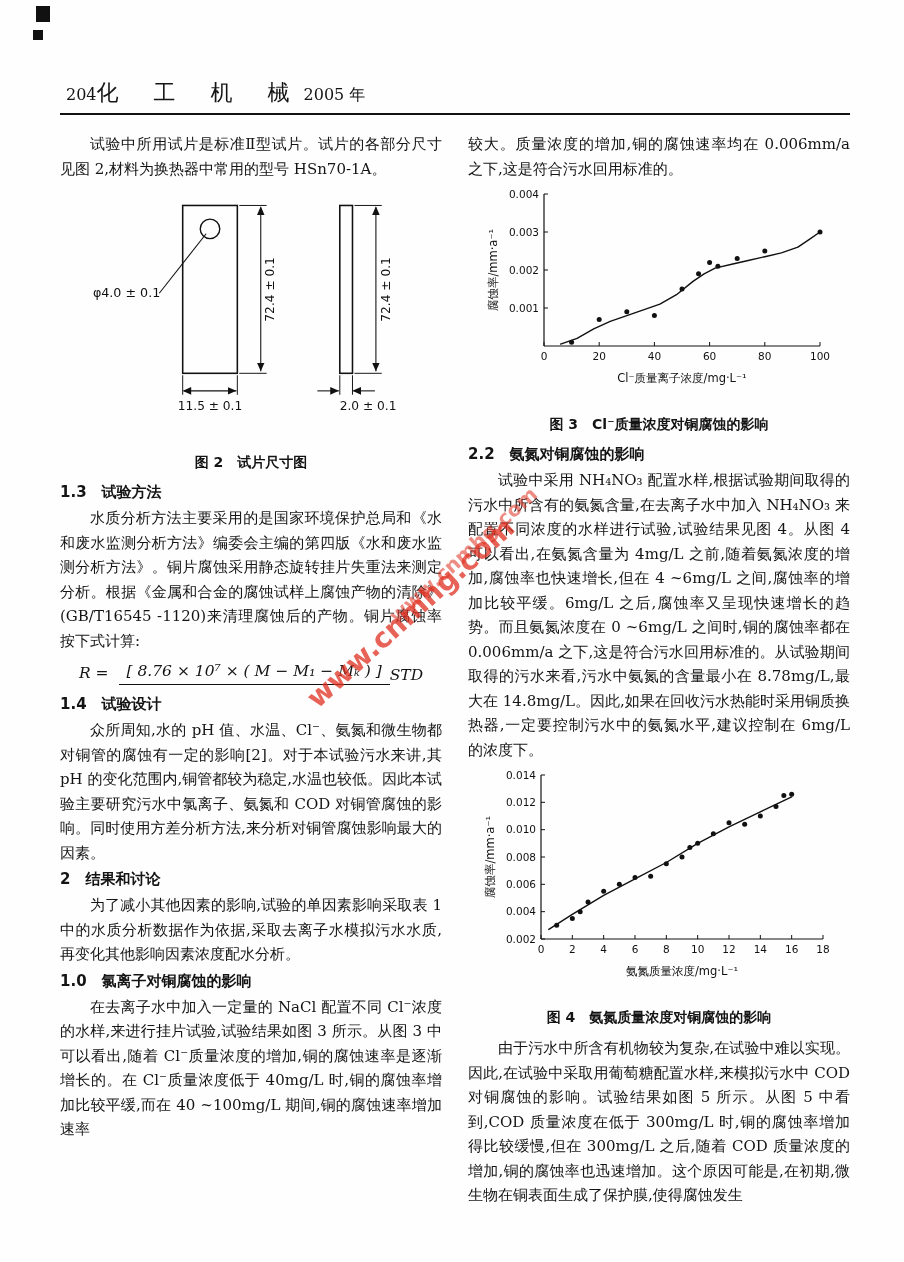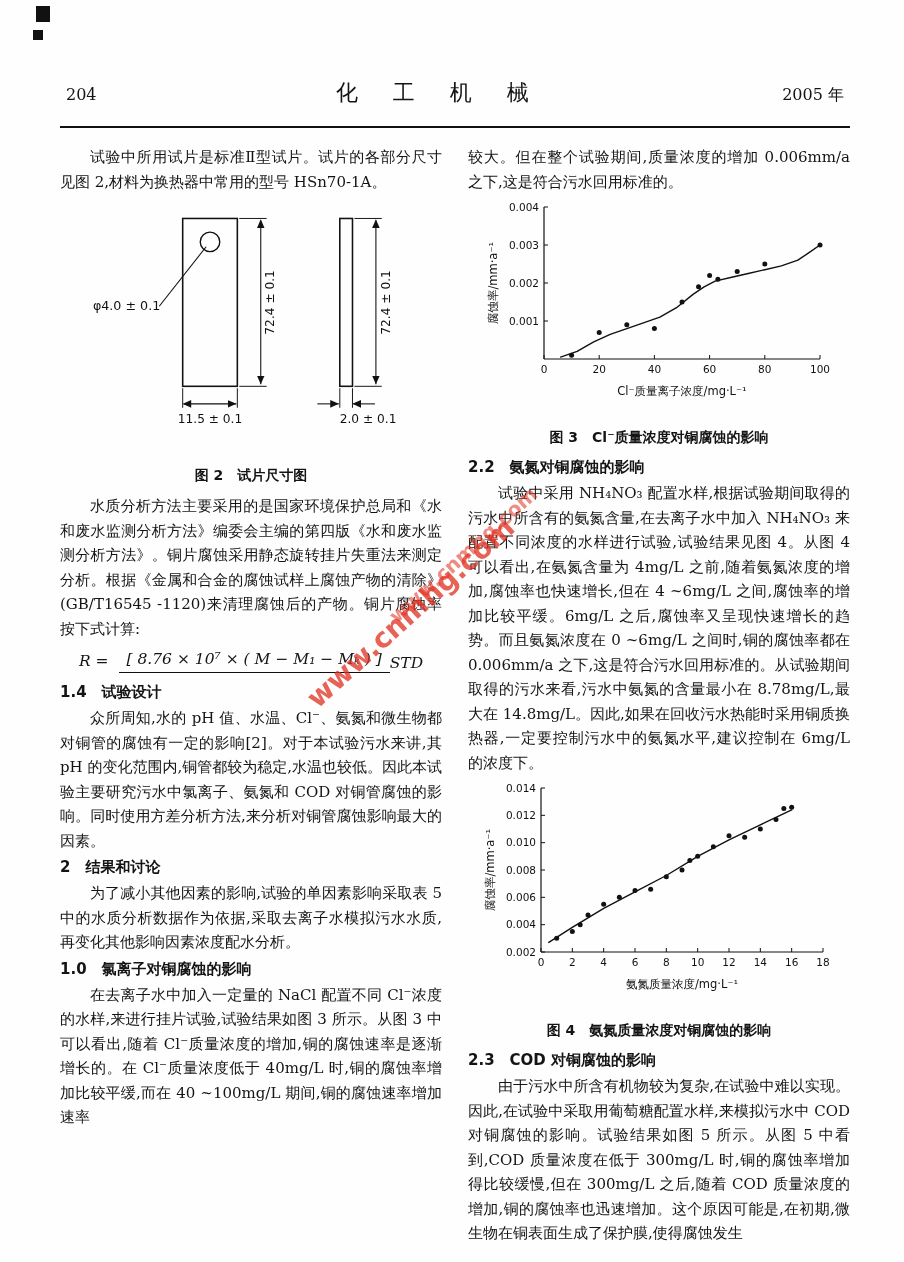--- a/index.html
+++ b/index.html
@@ -5,22 +5,22 @@
   html,body{margin:0;padding:0;background:#e8e8e8;}
   .page{
     position:relative; width:904px; height:1262px; margin:0 auto;
     background:#fefefe; overflow:hidden; box-sizing:border-box;
     padding:78px 54px 0 60px;
     font-family:"DejaVu Serif","Liberation Serif",serif;
     color:#141414;
   }
   .speck{position:absolute; background:#111;}
   .hdr{
-    display:flex; justify-content:space-between; align-items:baseline;
-    border-bottom:2px solid #111; padding:0 6px 18px 6px;
+    display:flex; align-items:baseline;
+    border-bottom:2px solid #111; padding:0 6px 5px 6px;
     font-size:16px;
   }
   .hdr .jt{letter-spacing:14px; font-size:22px;}
   .cols{display:flex; gap:26px; margin-top:14px;}
   .col{width:50%; font-size:15px; line-height:24.5px;}
   .col p{margin:3px 0; text-align:justify; text-indent:2em;}
   .col p.cont{text-indent:0;}
   h4{
     font-family:"DejaVu Sans","Liberation Sans",sans-serif;
     font-size:15px; font-weight:bold; margin:0 0 3px 0; line-height:22px;
@@ -103,42 +103,43 @@
 
           <line x1="281" y1="196" x2="281" y2="216" stroke="#111" stroke-width="1"></line>
           <line x1="294" y1="196" x2="294" y2="216" stroke="#111" stroke-width="1"></line>
           <line x1="258" y1="212" x2="280" y2="212" stroke="#111" stroke-width="1.1" marker-end="url(#aE)"></line>
           <line x1="295" y1="212" x2="317" y2="212" stroke="#111" stroke-width="1.1" marker-start="url(#aS)"></line>
           <text x="310" y="232" font-size="12.5" fill="#111" text-anchor="middle">2.0 ± 0.1</text>
         </svg>
       </div>
       <div class="figcap">图 2　试片尺寸图</div>
 
+      <h4>1.3　试验方法</h4>
       <p>水质分析方法主要采用的是国家环境保护总局和《水和废水监测分析方法》编委会主编的第四版《水和废水监测分析方法》。铜片腐蚀采用静态旋转挂片失重法来测定分析。根据《金属和合金的腐蚀试样上腐蚀产物的清除》(GB/T16545 -1120)来清理腐蚀后的产物。铜片腐蚀率按下式计算:</p>
 
       <div class="formula">
         <span>R =</span>
         <span class="frac">
           <span class="num">[ 8.76 × 10⁷ × ( M − M₁ − Mₖ ) ]</span>
           <span class="den">STD</span>
         </span>
       </div>
 
       <h4>1.4　试验设计</h4>
       <p>众所周知,水的 pH 值、水温、Cl⁻、氨氮和微生物都对铜管的腐蚀有一定的影响[2]。对于本试验污水来讲,其 pH 的变化范围内,铜管都较为稳定,水温也较低。因此本试验主要研究污水中氯离子、氨氮和 COD 对铜管腐蚀的影响。同时使用方差分析方法,来分析对铜管腐蚀影响最大的因素。</p>
 
       <h4>2　结果和讨论</h4>
-      <p>为了减小其他因素的影响,试验的单因素影响采取表 5 中的水质分析数据作为依据,采取去离子水模拟污水水质,再变化其他影响因素浓度配水分析。</p>
+      <p>为了减小其他因素的影响,试验的单因素影响采取表 1 中的水质分析数据作为依据,采取去离子水模拟污水水质,再变化其他影响因素浓度配水分析。</p>
 
       <h4>1.0　氯离子对铜腐蚀的影响</h4>
       <p>在去离子水中加入一定量的 NaCl 配置不同 Cl⁻浓度的水样,来进行挂片试验,试验结果如图 3 所示。从图 3 中可以看出,随着 Cl⁻质量浓度的增加,铜的腐蚀速率是逐渐增长的。在 Cl⁻质量浓度低于 40mg/L 时,铜的腐蚀率增加比较平缓,而在 40 ~100mg/L 期间,铜的腐蚀速率增加速率</p>
     </div>
 
     <div class="col">
-      <p class="cont">较大。但在整个试验期间,质量浓度的增加 0.006mm/a 之下,这是符合污水回用标准的。</p>
+      <p class="cont">较大。质量浓度的增加,铜的腐蚀速率均在 0.006mm/a 之下,这是符合污水回用标准的。</p>
 
       <div class="figwrap">
         <svg width="350" height="204">
             <line x1="60" y1="162" x2="336" y2="162" stroke="#111" stroke-width="1.2"></line>
             <line x1="60" y1="10" x2="60" y2="162" stroke="#111" stroke-width="1.2"></line>
             <line x1="60" y1="162" x2="60" y2="158" stroke="#111" stroke-width="1"></line>
             <text x="60" y="176" text-anchor="middle" font-size="10.5" fill="#111">0</text>
             <line x1="115.2" y1="162" x2="115.2" y2="158" stroke="#111" stroke-width="1"></line>
             <text x="115.2" y="176" text-anchor="middle" font-size="10.5" fill="#111">20</text>
             <line x1="170.4" y1="162" x2="170.4" y2="158" stroke="#111" stroke-width="1"></line>
@@ -235,17 +236,16 @@
             <circle cx="279.33333333333337" cy="51.000000000000014" r="2.5" fill="#111"></circle>
             <circle cx="295" cy="41.43333333333334" r="2.5" fill="#111"></circle>
             <circle cx="302.83333333333337" cy="30.5" r="2.5" fill="#111"></circle>
             <circle cx="310.66666666666663" cy="29.133333333333326" r="2.5" fill="#111"></circle>
             <text x="201" y="210" text-anchor="middle" font-size="11.5" fill="#111">氨氮质量浓度/mg·L⁻¹</text>
             <text x="13" y="92" text-anchor="middle" font-size="11.5" fill="#111" transform="rotate(-90 13 92)">腐蚀率/mm·a⁻¹</text>
           </svg>
       </div>
       <div class="figcap">图 4　氨氮质量浓度对铜腐蚀的影响</div>
 
-      <h4>2.3　COD 对铜腐蚀的影响</h4>
       <p>由于污水中所含有机物较为复杂,在试验中难以实现。因此,在试验中采取用葡萄糖配置水样,来模拟污水中 COD 对铜腐蚀的影响。试验结果如图 5 所示。从图 5 中看到,COD 质量浓度在低于 300mg/L 时,铜的腐蚀率增加得比较缓慢,但在 300mg/L 之后,随着 COD 质量浓度的增加,铜的腐蚀率也迅速增加。这个原因可能是,在初期,微生物在铜表面生成了保护膜,使得腐蚀发生</p>
     </div>
   </div>
 </div>
 
 </body></html>

